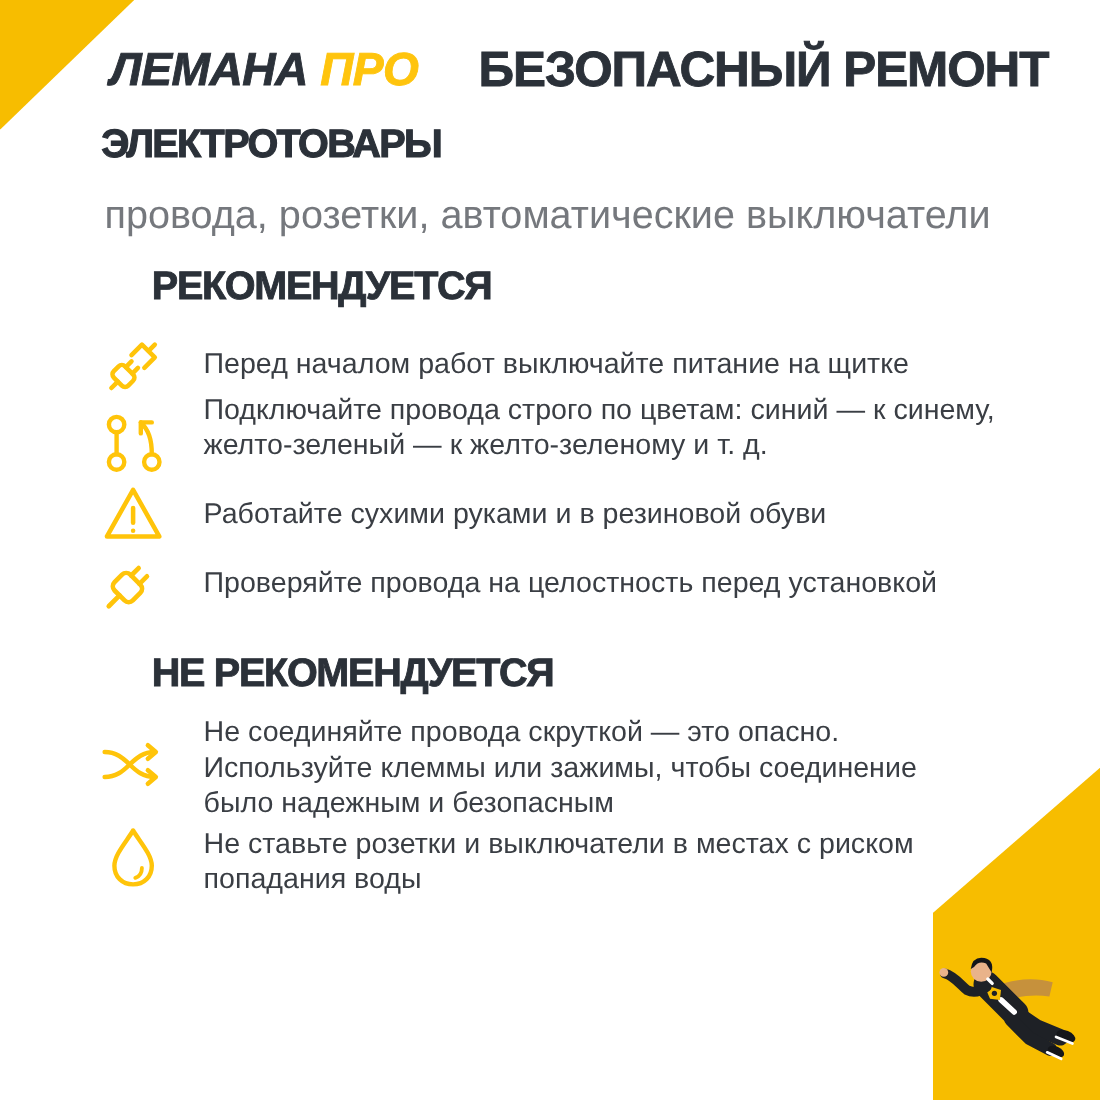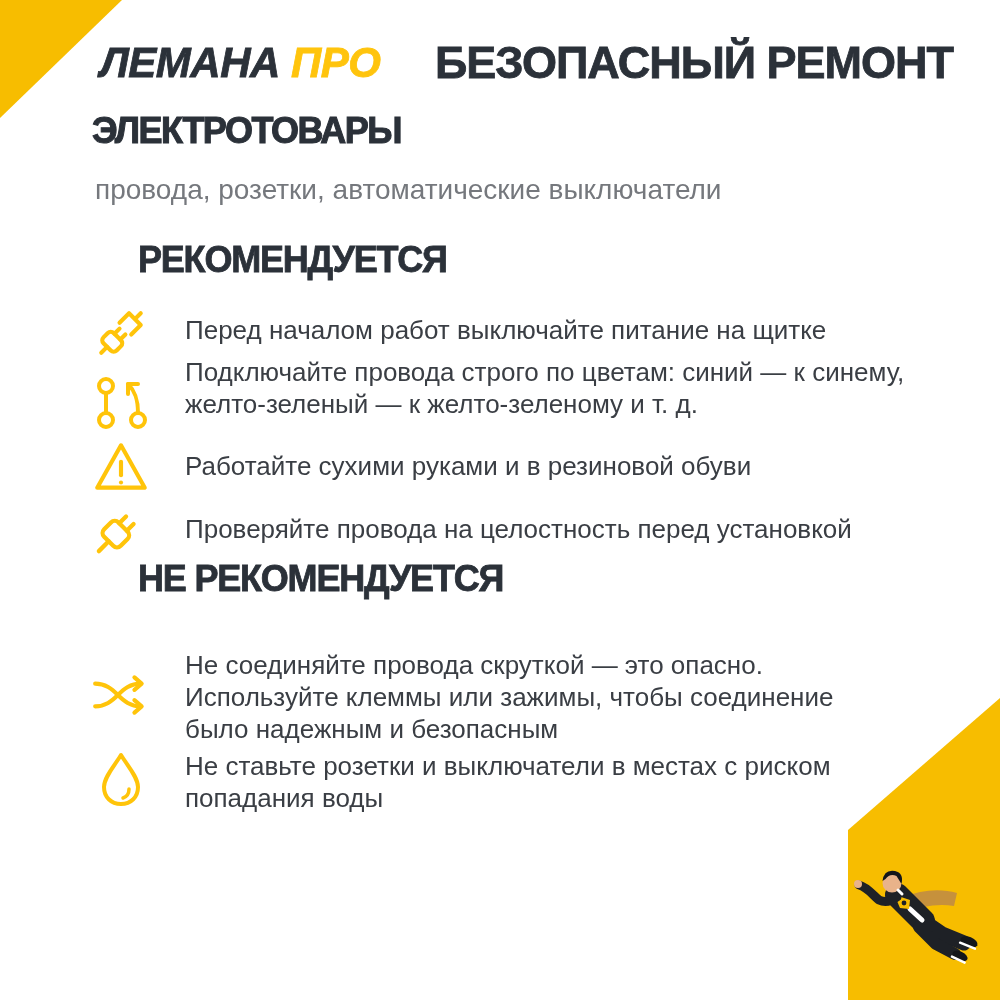--- a/index.html
+++ b/index.html
@@ -46,30 +46,30 @@
     -webkit-text-stroke:0.8px var(--heading-dark);
   }
   .page-title{
     position:absolute;left:92px;top:110px;
     font-size:36px;font-weight:800;letter-spacing:-1.5px;
     color:var(--heading-dark);white-space:nowrap;
     -webkit-text-stroke:1px var(--heading-dark);
   }
   .page-subtitle{
     position:absolute;left:95px;top:174px;
-    font-size:28px;color:var(--subtitle-gray);white-space:nowrap;text-align:center;
+    font-size:36px;color:var(--subtitle-gray);white-space:nowrap;text-align:center;
   }
   .section-heading{
     position:absolute;left:94px;
     font-size:36px;font-weight:800;letter-spacing:-1.2px;
     color:var(--heading-dark);white-space:nowrap;margin-left:44px;
     -webkit-text-stroke:0.8px var(--heading-dark);
   }
   #sec1-heading{top:239px;}
-  #sec2-heading{top:558px;}
+  #sec2-heading{top:591px;}
   .item-icon{position:absolute;color:var(--icon-yellow);}
   .item-text{
     position:absolute;left:185px;
     font-size:26px;line-height:32px;color:var(--body-text);
   }
   .w760{width:760px;}
   .w700{width:700px;}
   .mascot{position:absolute;left:843px;top:853px;}
 </style>
 </head>

